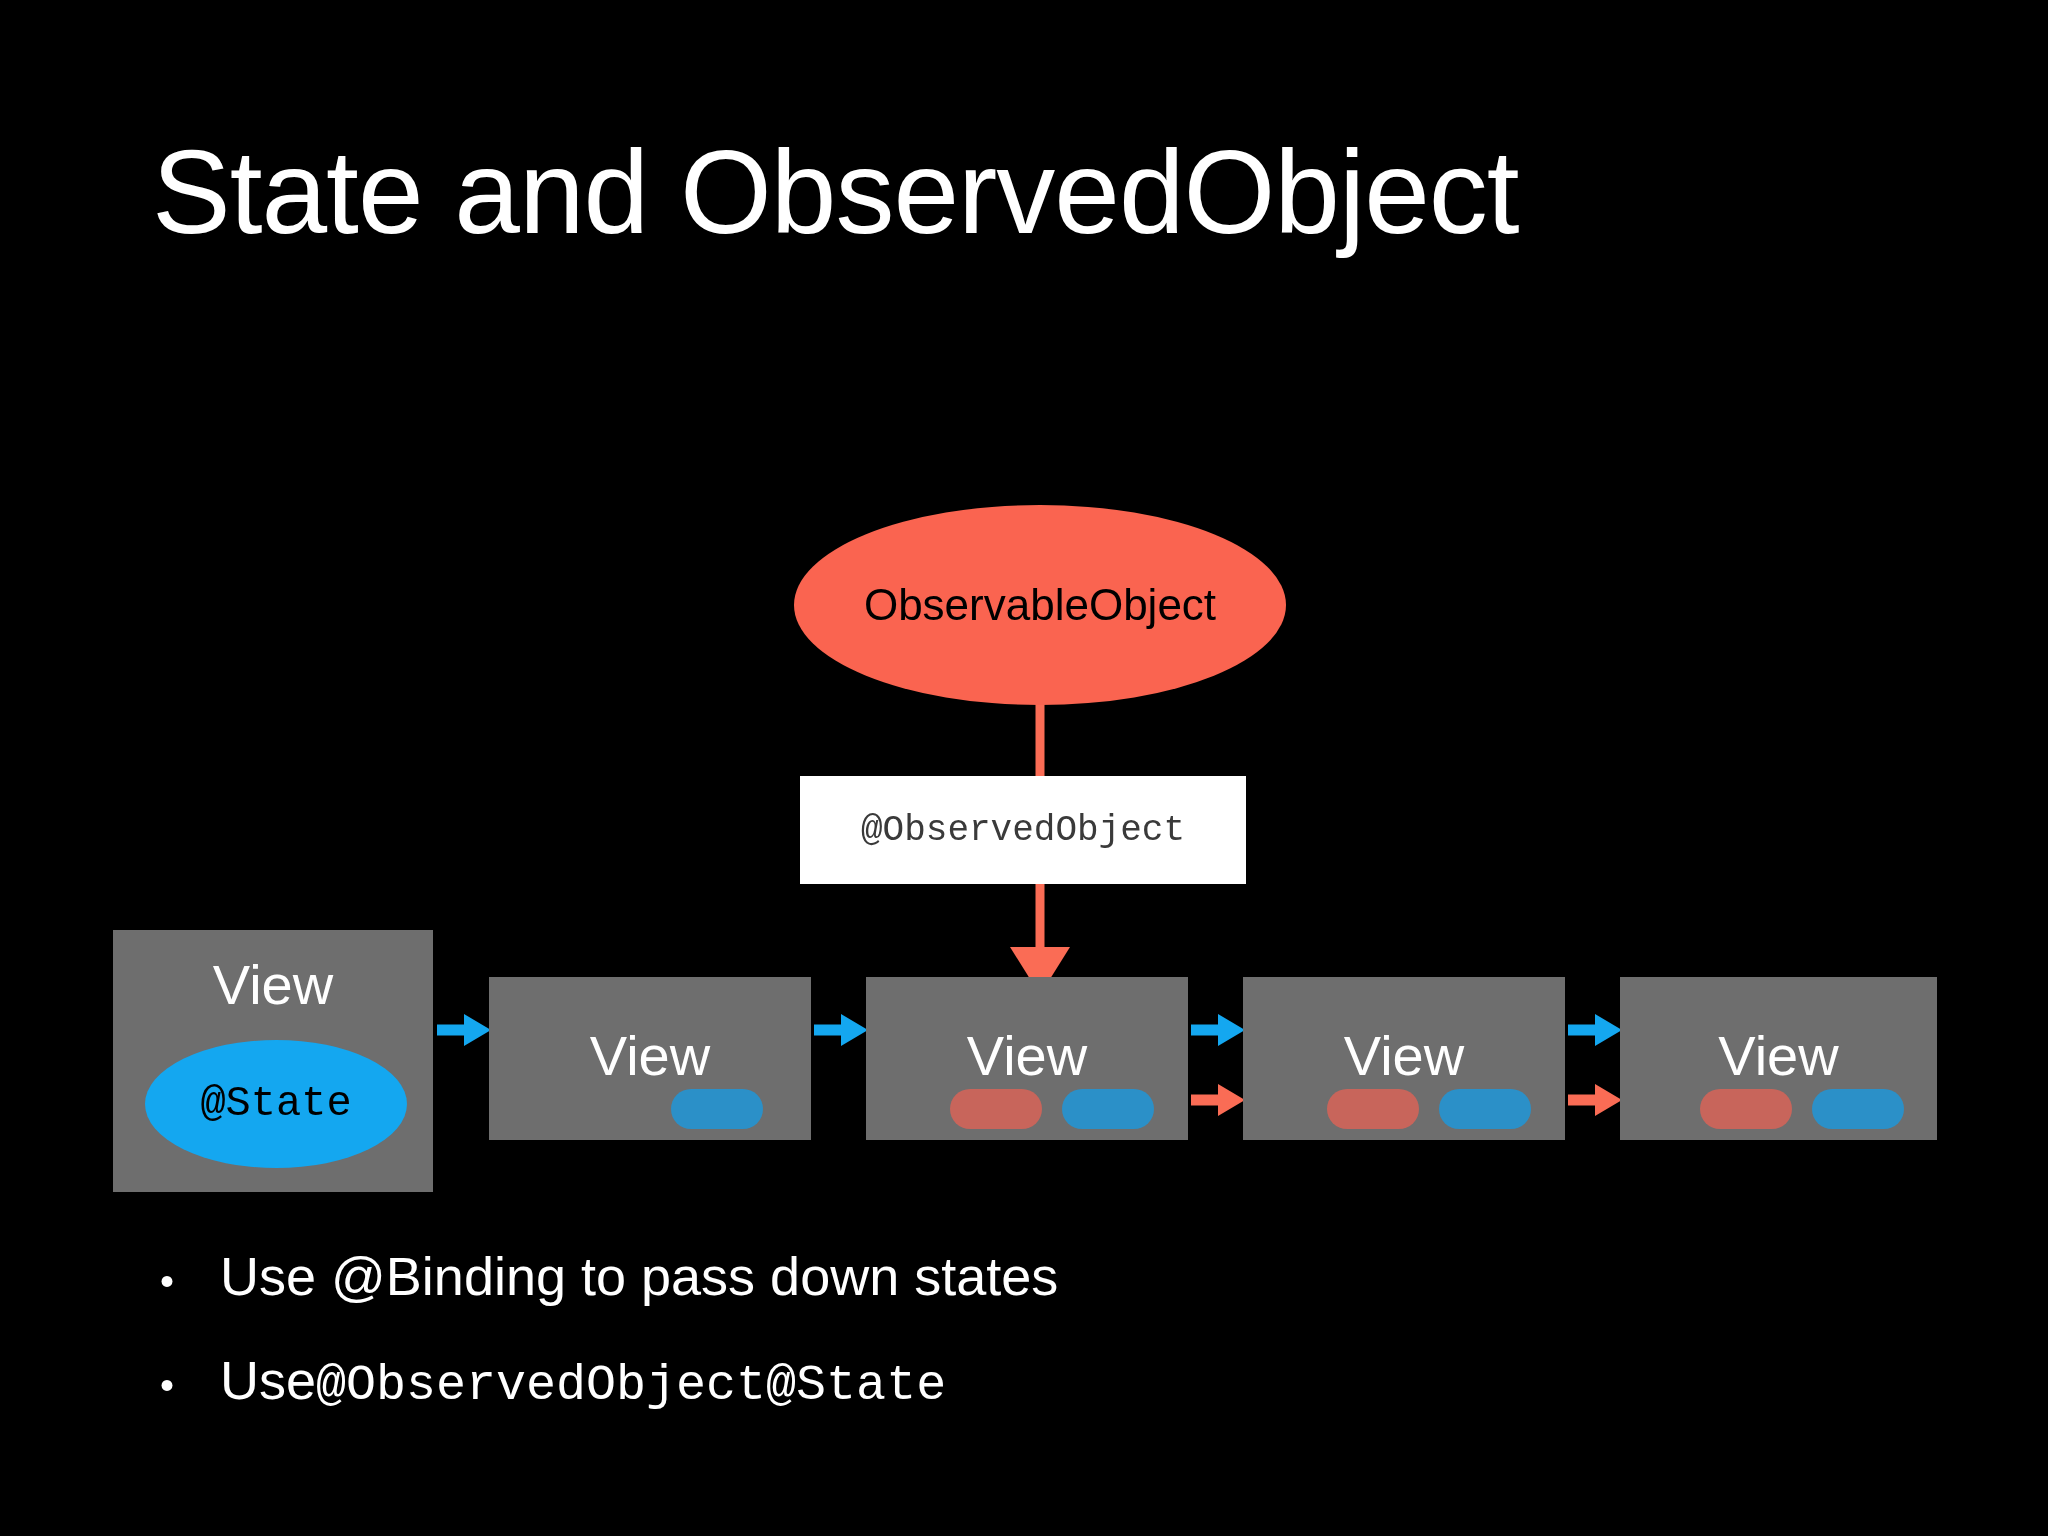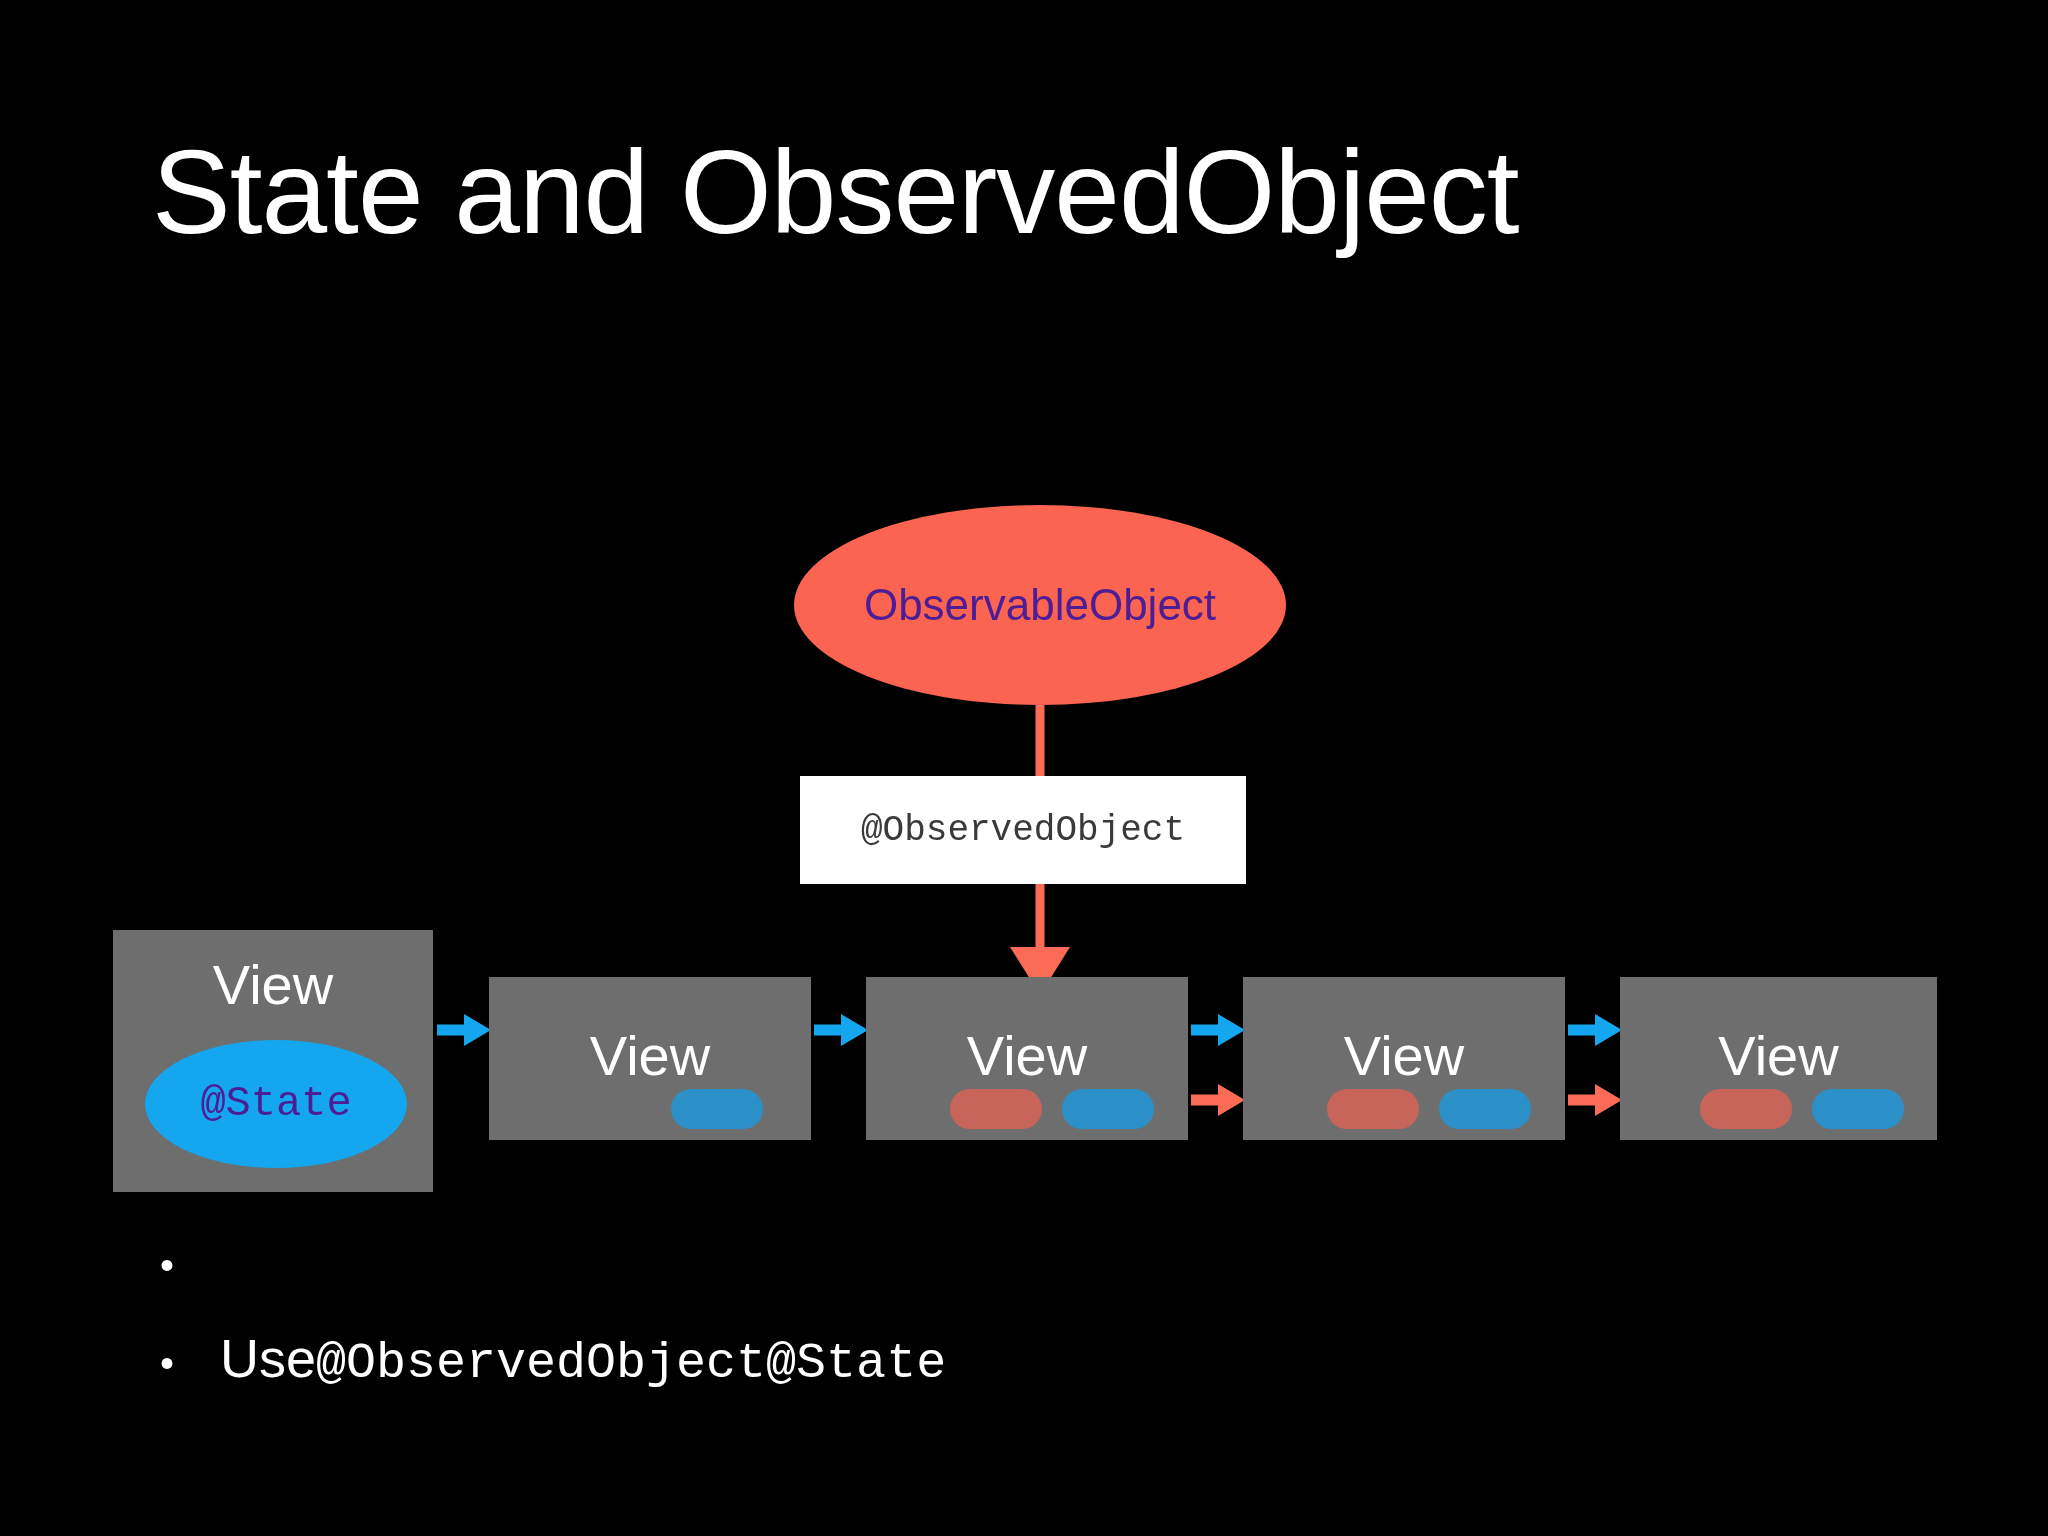--- a/index.html
+++ b/index.html
@@ -43,21 +43,21 @@
     width: 2048px;
     height: 1536px;
   }
 
   .node-ellipse {
     position: absolute;
     display: flex;
     align-items: center;
     justify-content: center;
     border-radius: 50%;
-    color: #4c1d95;
+    color: #000000;
     text-align: right;
   }
 
   #observable-object-node {
     left: 794px;
     top: 505px;
     width: 492px;
     height: 200px;
     background: #fa6450;
     font-size: 44px;
@@ -228,20 +228,21 @@
 
     <div class="node-ellipse" id="observable-object-node">ObservableObject</div>
 
     <div id="observed-object-box">@ObservedObject</div>
 
   </div>
 
   <div id="bullets">
     <div class="bullet-row">
       <span class="bullet-dot">•</span>
+      <span>Use @Binding to pass down states</span>
     </div>
     <div class="bullet-row">
       <span class="bullet-dot">•</span>
       <span>Use </span>
       <span class="mono">@ObservedObject</span>
       <span class="mono">@State</span>
     </div>
   </div>
 
 </div>

